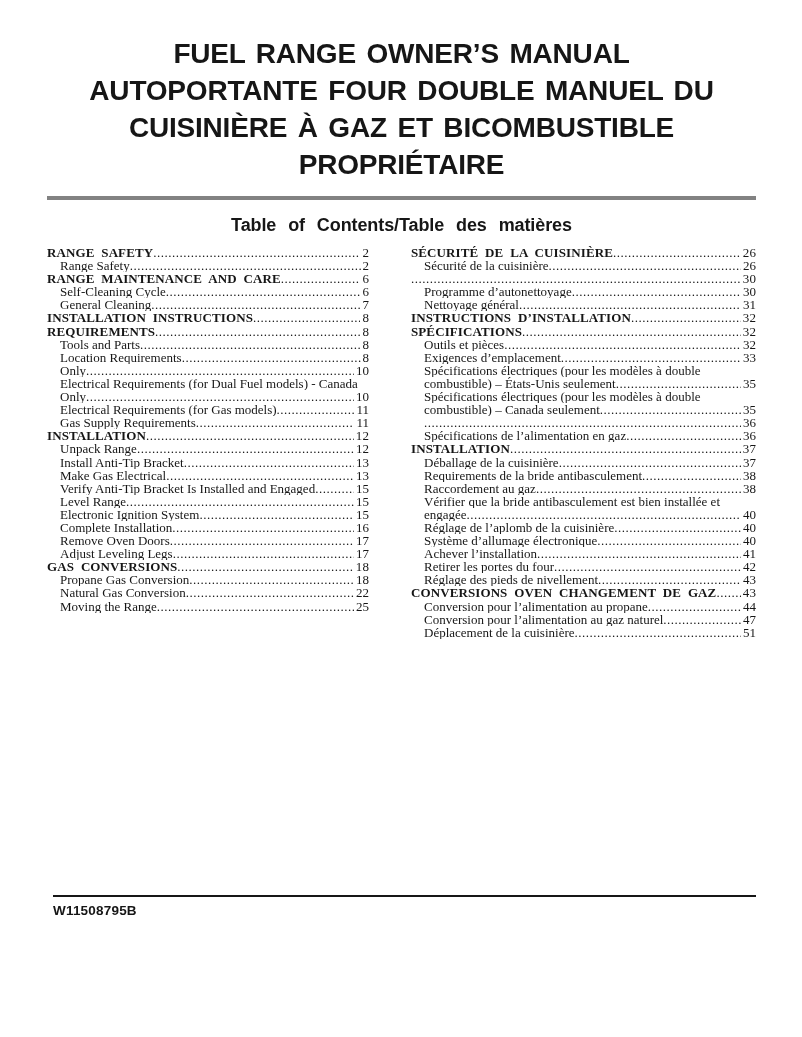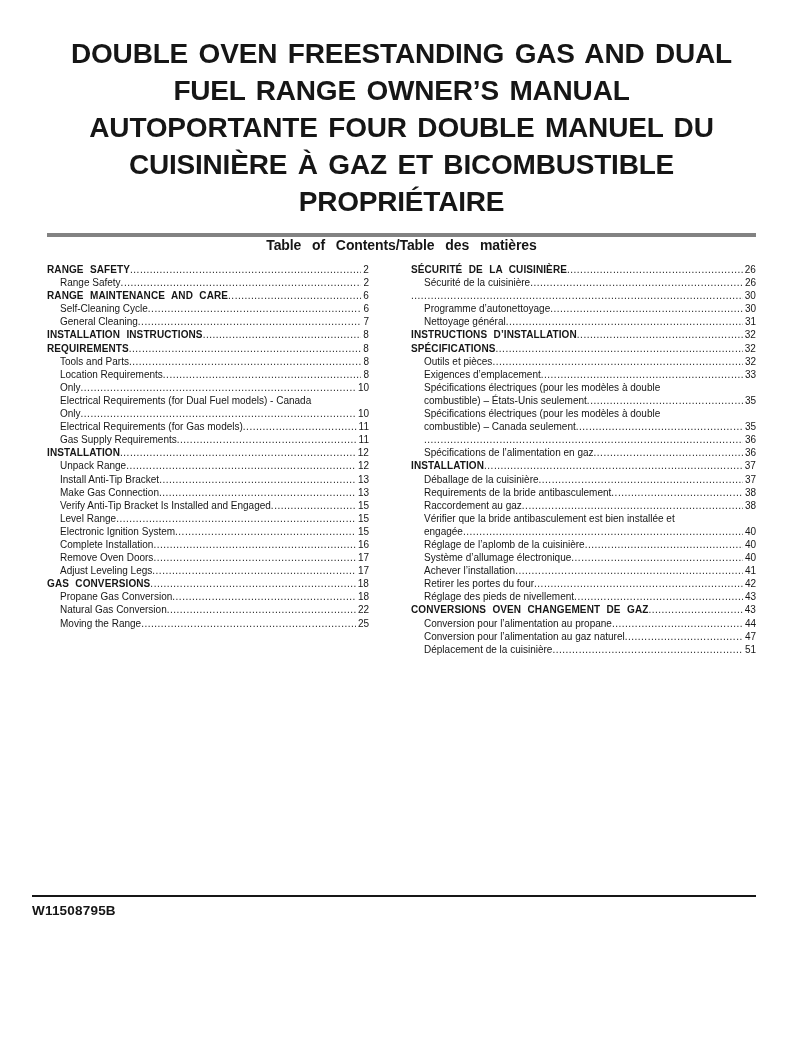--- a/index.html
+++ b/index.html
@@ -29,44 +29,45 @@
   }
   .doc-title .title-line {
     white-space: nowrap;
   }
   .top-divider {
     margin-top: 13px;
     height: 4px;
     background: var(--divider, #828282);
   }
   .toc-heading {
-    margin-top: 0;
+    margin-top: 15px;
     text-align: center;
     font-weight: 700;
-    font-size: 14px;
+    font-size: 18px;
     word-spacing: 7px;
     letter-spacing: -0.1px;
   }
   .toc-columns {
     margin-top: 10px;
     display: flex;
     justify-content: space-between;
   }
   .toc-col {
     flex: 0 0 auto;
   }
   .toc-col.left  { width: 322px; }
   .toc-col.right { width: 345px; }
   .toc-row {
     display: flex;
     align-items: baseline;
-    font-size: 10px;
+    font-size: 13px;
     line-height: 13.1px;
     white-space: nowrap;
     overflow: hidden;
+    font-family: Liberation Serif, serif;
   }
   .toc-row.item { padding-left: 13px; }
   .toc-row.bold {
     font-weight: 700;
     word-spacing: 3.5px;
     letter-spacing: 0.1px;
   }
   .toc-label { flex: 0 0 auto; }
   .toc-dots {
     flex: 1 1 auto;
@@ -77,39 +78,38 @@
     letter-spacing: 0.5px;
   }
   .toc-page {
     flex: 0 0 auto;
     margin-left: 2px;
     font-weight: 400;
     word-spacing: normal;
   }
   .footer {
     position: absolute;
-    left: 32px;
+    left: 53px;
     right: 46px;
     top: 895px;
     border-top: 2px solid var(--rule, #161616);
   }
   .footer-code {
     margin-top: 6px;
     font-weight: 700;
     font-size: 13.5px;
     letter-spacing: 0.2px;
   }
 </style>
 </head>
 <body style="--bg: #ffffff; --text: #161616; --divider: #828282; --rule: #161616;">
 
 <div class="content">
 
   <div class="doc-title">
-    <div class="title-line">DOUBLE OVEN FREESTANDING GAS AND DUAL</div>
     <div class="title-line">FUEL RANGE OWNER’S MANUAL</div>
     <div class="title-line">AUTOPORTANTE FOUR DOUBLE MANUEL DU</div>
     <div class="title-line">CUISINIÈRE À GAZ ET BICOMBUSTIBLE</div>
     <div class="title-line">PROPRIÉTAIRE</div>
   </div>
 
   <div class="top-divider"></div>
 
   <div class="toc-heading">Table of Contents/Table des matières</div>
 
@@ -192,21 +192,21 @@
           <span class="toc-label">Unpack Range</span>
           <span class="toc-dots">................................................................................................................................................................</span>
           <span class="toc-page">12</span>
         </div>
         <div class="toc-row item">
           <span class="toc-label">Install Anti-Tip Bracket</span>
           <span class="toc-dots">................................................................................................................................................................</span>
           <span class="toc-page">13</span>
         </div>
         <div class="toc-row item">
-          <span class="toc-label">Make Gas Connection</span>
+          <span class="toc-label">Make Gas Electrical</span>
           <span class="toc-dots">................................................................................................................................................................</span>
           <span class="toc-page">13</span>
         </div>
         <div class="toc-row item">
           <span class="toc-label">Verify Anti-Tip Bracket Is Installed and Engaged</span>
           <span class="toc-dots">................................................................................................................................................................</span>
           <span class="toc-page">15</span>
         </div>
         <div class="toc-row item">
           <span class="toc-label">Level Range</span>

